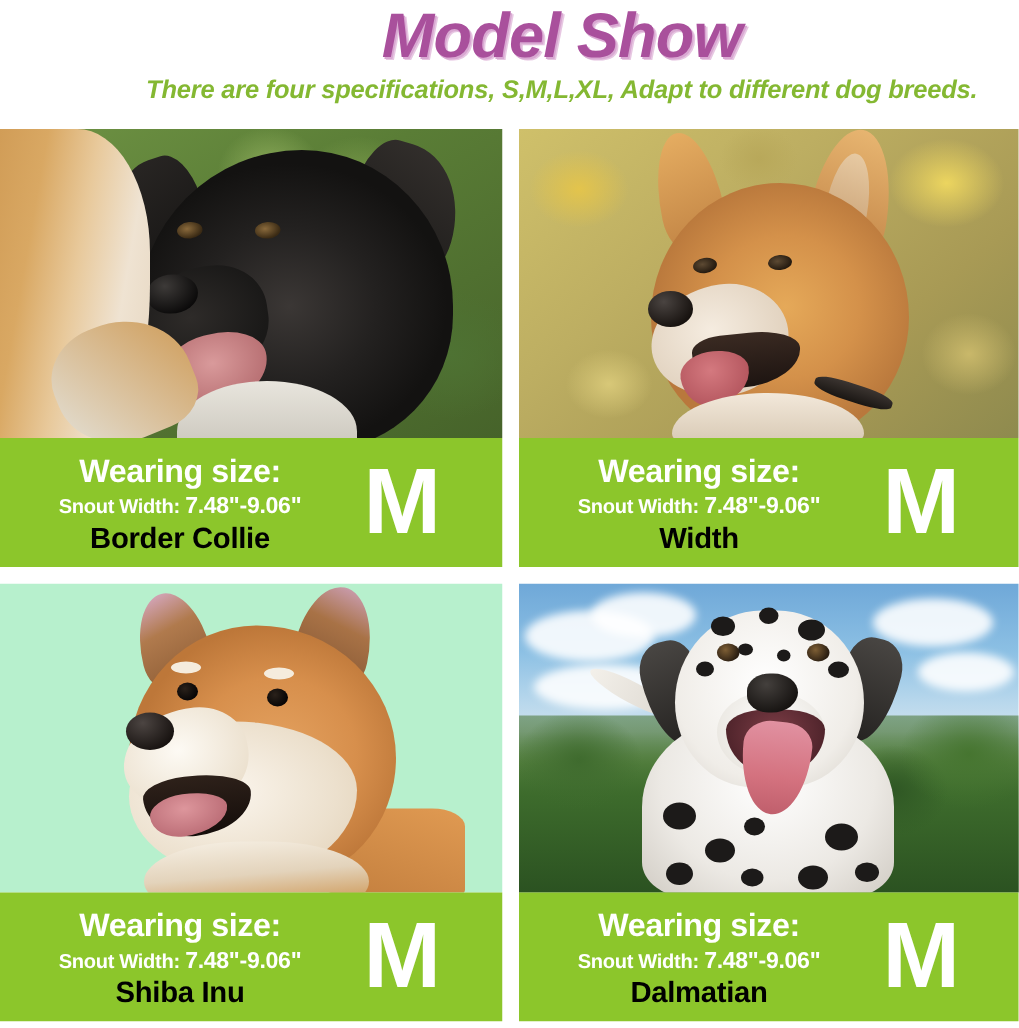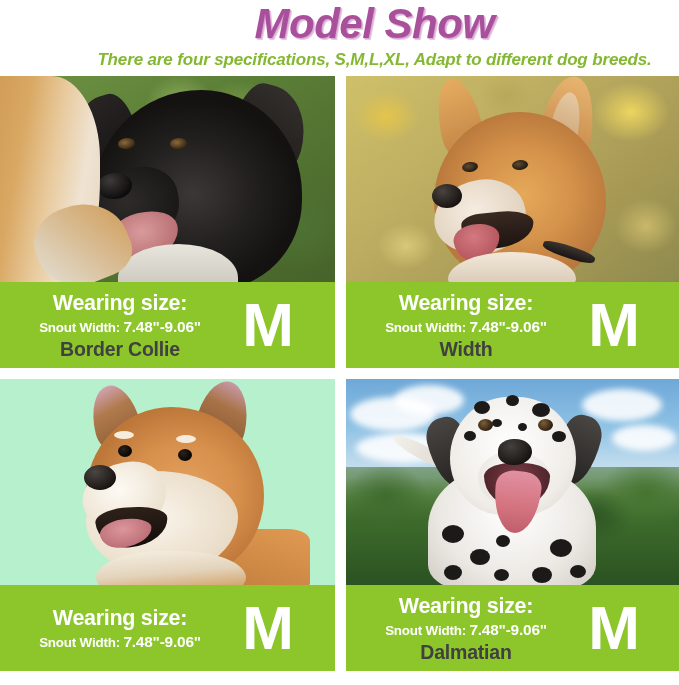--- a/index.html
+++ b/index.html
@@ -31,21 +31,21 @@
     font-style:italic;
     color:#84b832;
     line-height:20px;
     letter-spacing:-0.15px;
     white-space:nowrap;
   }
 
   
   .grid {
     position:absolute;
-    left:0; top:76px;
+    left:0; top:86px;
     width:679px; height:599px;
     display:grid;
     grid-template-columns:335px 335px;
     grid-template-rows:292px 292px;
     column-gap:9px;
     row-gap:15px;
     gap:11px;
   }
 
   .card { position:relative; width:335px; height:292px; overflow:hidden; background:#fff; }
@@ -349,21 +349,21 @@
   .wearing {
     color:#ffffff; font-size:21.5px; font-weight:bold;
     line-height:25px; letter-spacing:-0.3px; white-space:nowrap;
   }
   .snout {
     color:#ffffff; font-size:13.4px; font-weight:bold;
     line-height:19px; letter-spacing:-0.2px; white-space:nowrap; margin-top:1px;
   }
   .snout .range { font-size:15.4px; }
   .breed {
-    color:#404040; font-size:19.5px; font-weight:bold;
+    color:#000000; font-size:19.5px; font-weight:bold;
     line-height:23px; letter-spacing:-0.2px; white-space:nowrap; margin-top:1px;
   }
   .sizeletter {
     position:absolute; right:42px; top:50%;
     transform:translateY(-50%);
     color:#ffffff; font-size:62px; font-weight:bold; line-height:62px;
     letter-spacing:-1px;
   }
 </style>
 </head>
@@ -441,20 +441,21 @@
         <div class="shiba-nose"></div>
         <div class="shiba-brow l"></div>
         <div class="shiba-brow r"></div>
         <div class="shiba-eye l"></div>
         <div class="shiba-eye r"></div>
       </div>
       <div class="label">
         <div class="txtcol">
           <div class="wearing">Wearing size:</div>
           <div class="snout"><span>Snout Width: </span><span class="range">7.48"-9.06"</span></div>
+          <div class="breed">Shiba Inu</div>
         </div>
         <div class="sizeletter">M</div>
       </div>
     </div>
 
     <div class="card">
       <div class="photo ph-dal">
         <div class="dal-cloud" style="left:4px;  top:18px;  width:86px; height:34px;"></div>
         <div class="dal-cloud" style="left:48px; top:6px;   width:70px; height:30px;"></div>
         <div class="dal-cloud" style="left:236px;top:10px;  width:80px; height:32px;"></div>

